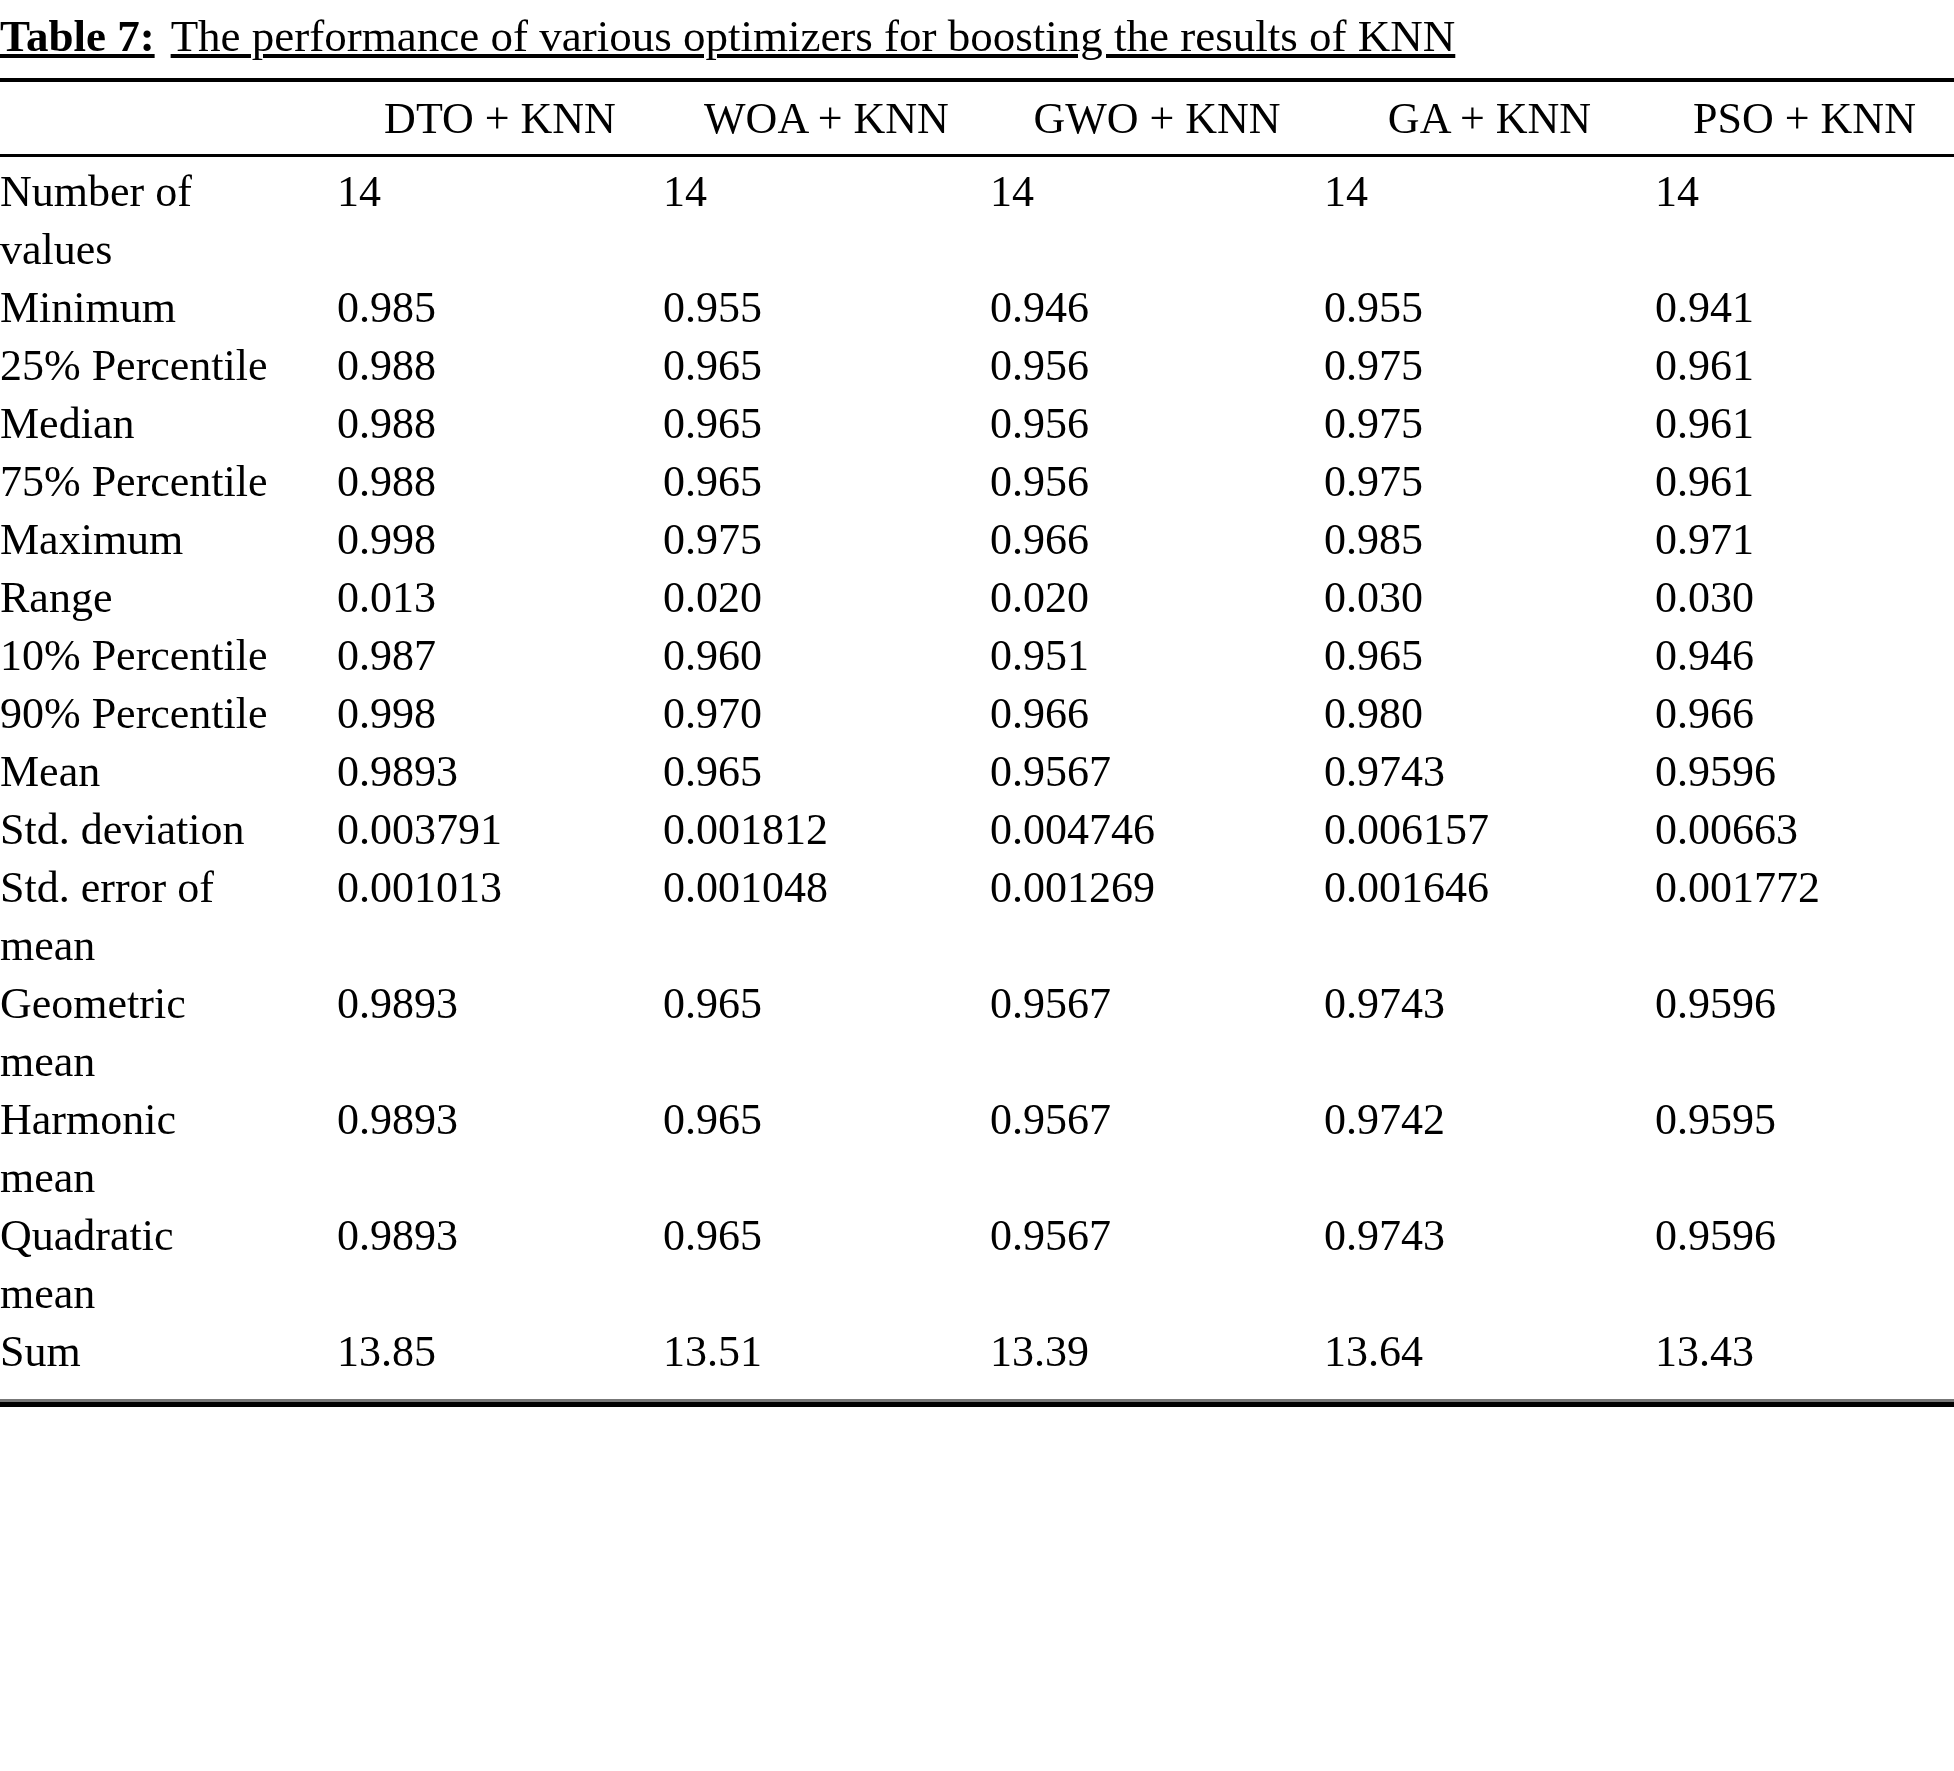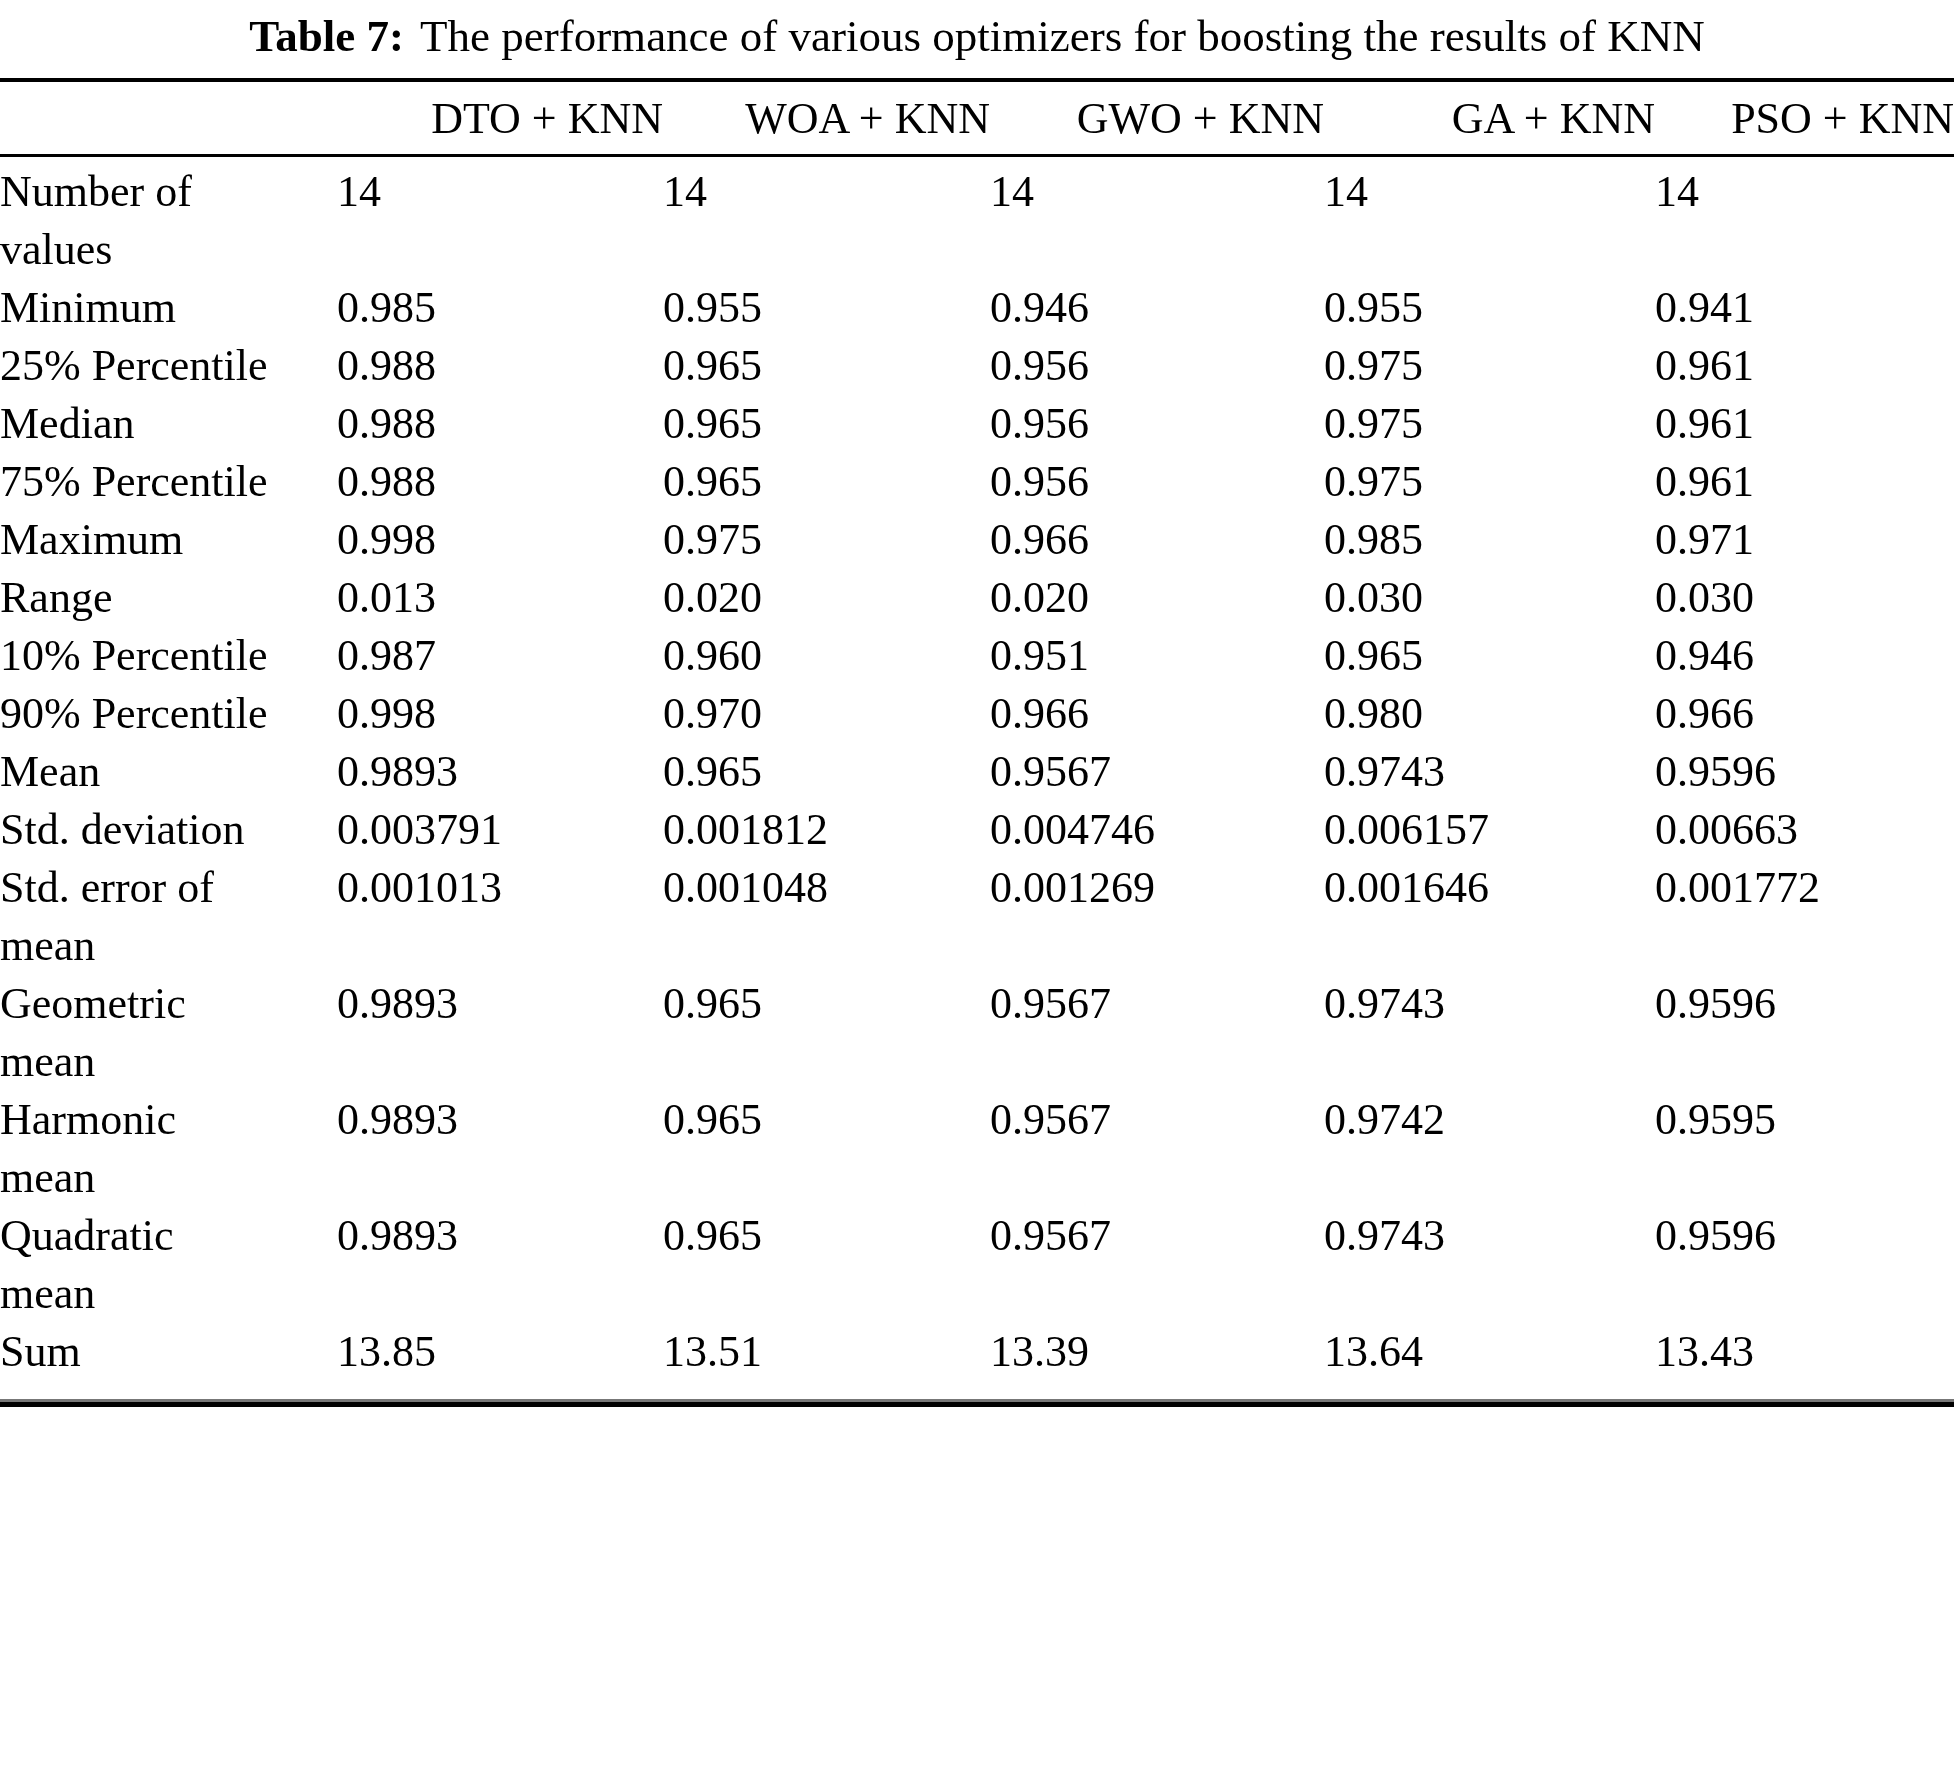--- a/index.html
+++ b/index.html
@@ -13,45 +13,45 @@
     height: 1771px;
     background: #ffffff;
     color: #000000;
     font-family: "Liberation Serif", serif;
     overflow: hidden;
     box-sizing: border-box;
   }
   .caption {
     height: 70px;
     padding-top: 8px;
-    text-align: center;
     font-size: 45px;
     line-height: 56px;
     white-space: nowrap;
+    text-decoration: underline;
   }
   .caption .caption-label {
     font-weight: bold;
     margin-right: 16px;
   }
   table.stats {
     width: 100%;
     border-collapse: collapse;
     table-layout: fixed;
     border-top: 4px solid #000000;
     font-size: 44px;
   }
   col.c-label { width: 337px; }
   col.c-1 { width: 326px; }
   col.c-2 { width: 327px; }
   col.c-3 { width: 334px; }
   col.c-4 { width: 331px; }
   col.c-5 { width: auto; }
   thead th {
     font-weight: normal;
-    text-align: right;
+    text-align: center;
     height: 72px;
     vertical-align: middle;
     border-bottom: 3px solid #000000;
     padding: 0;
     white-space: nowrap;
   }
   thead th.corner { }
   tbody td {
     vertical-align: top;
     padding: 0;

